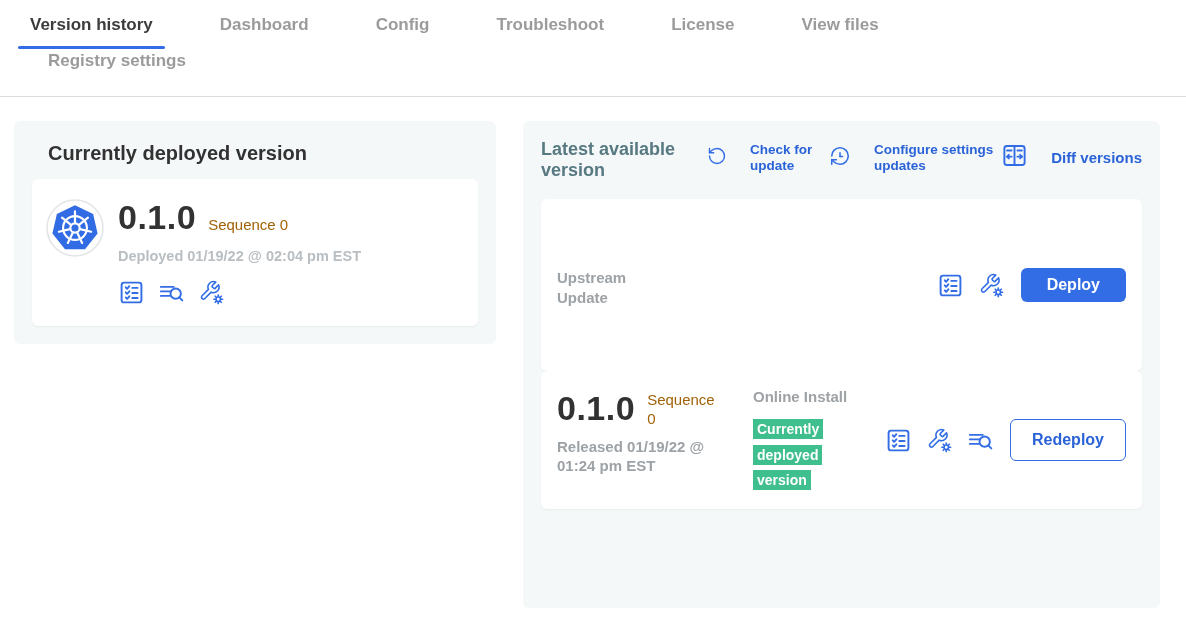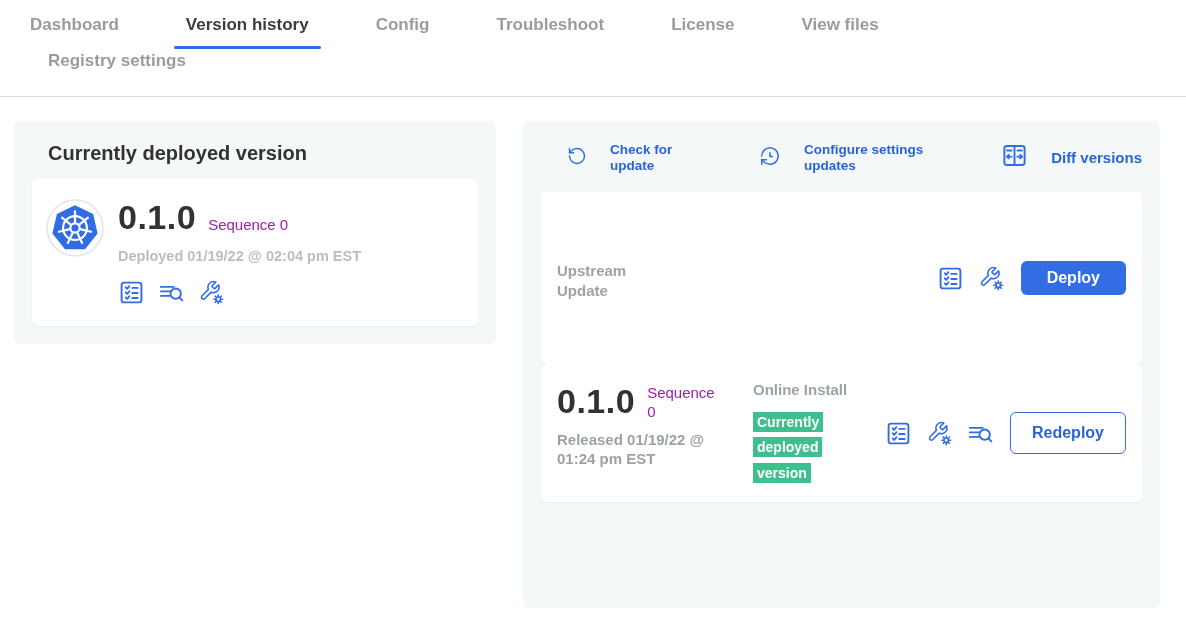--- a/index.html
+++ b/index.html
@@ -23,21 +23,21 @@
   .right-panel { width:637px; min-height:487px; padding:18px; }
 
   .card { background:#fff; border-radius:6px; box-shadow:0 1px 2px rgba(50,50,50,.06); }
 
   
   .left-panel h2 { font-size:20px; font-weight:bold; color:#323232; margin:0 0 14px 16px; }
   .cur-card { display:flex; align-items:flex-start; padding:18px 18px 20px 14px; }
   .k8s-logo { width:58px; height:58px; flex:none; margin-right:14px; margin-top:2px; }
   .version-row { display:flex; align-items:center; }
   .version-num { font-size:34px; font-weight:bold; color:#323232; letter-spacing:.5px; }
-  .seq { font-size:15px; color:#a21caf; font-weight:500; margin-left:12px; }
+  .seq { font-size:15px; color:#a16207; font-weight:500; margin-left:12px; }
   .seq.single { margin-top:15px; }
   .seq.narrow { width:72px; margin-top:4px; line-height:1.25; }
   .deployed-at { font-size:14.5px; font-weight:bold; color:#b9bec2; margin-top:10px; }
   .icon-row { display:flex; gap:13px; margin-top:14px; }
   .icon-btn { width:27px; height:27px; cursor:pointer; display:inline-block; }
   .icon-svg { stroke:#326de6; fill:none; stroke-width:1.7; stroke-linecap:round; stroke-linejoin:round; }
 
   
   .panel-header { display:flex; align-items:flex-start; margin-bottom:18px; }
   .panel-header h2 { font-size:18px; font-weight:bold; color:#577981; width:140px; line-height:1.18; flex:none; }
@@ -141,26 +141,26 @@
         <line x1="25.8" y1="32.5" x2="21.1" y2="42.4"></line>
         <line x1="23.1" y1="29.1" x2="12.4" y2="31.6"></line>
         <line x1="24.1" y1="24.9" x2="15.5" y2="18"></line>
       </g>
     </g>
   </defs>
 </svg>
 
 <div class="nav">
   <div class="nav-row1">
-    <div class="tab">
-      <span>Dashboard</span>
-    </div>
     <div class="tab active">
       <span>Version history</span>
       <div class="underline"></div>
+    </div>
+    <div class="tab">
+      <span>Dashboard</span>
     </div>
     <div class="tab">
       <span>Config</span>
     </div>
     <div class="tab">
       <span>Troubleshoot</span>
     </div>
     <div class="tab">
       <span>License</span>
     </div>
@@ -204,20 +204,21 @@
             <svg viewBox="0 0 24 24" width="27" height="27">
                 <use href="#ic-config"></use>
               </svg></span>
         </div>
       </div>
     </div>
   </section>
 
   <section class="panel right-panel">
     <div class="panel-header">
+      <h2>Latest available version</h2>
       <div class="actions">
         <a class="action first">
           <span>
             <svg viewBox="0 0 24 24" width="20" height="20">
                 <use href="#ic-refresh"></use>
               </svg></span>
           <span class="a-label">Check for update</span>
         </a>
         <a class="action small">
           <span>

